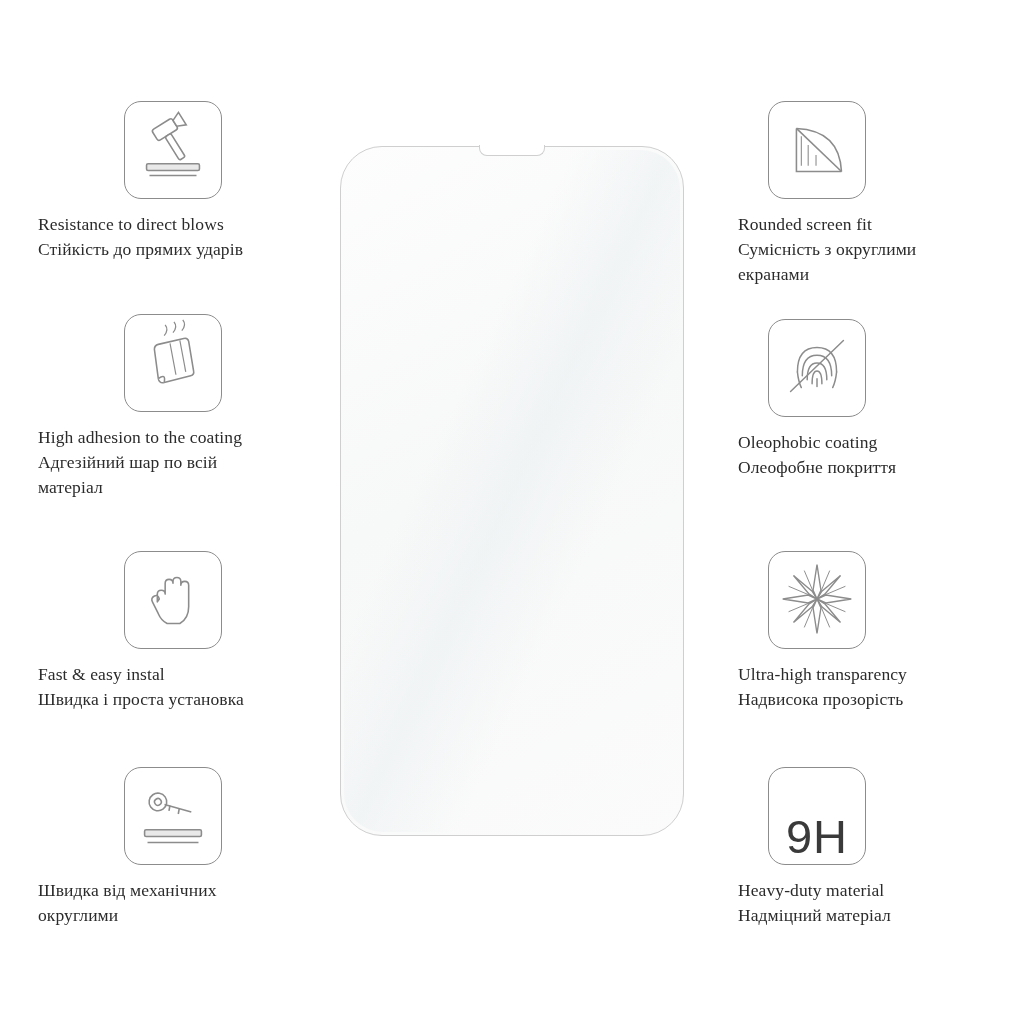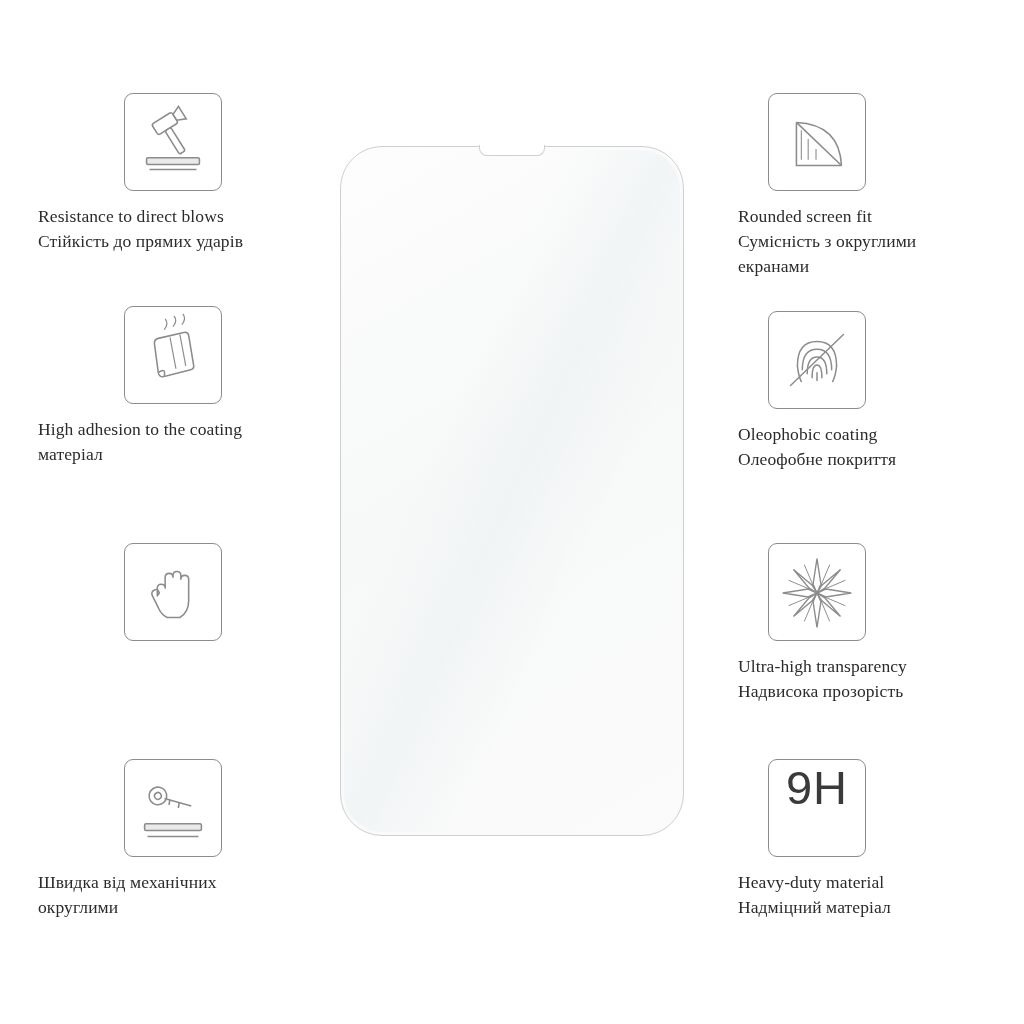--- a/index.html
+++ b/index.html
@@ -16,40 +16,40 @@
   }
   .board {
     position: relative;
     width: 1024px;
     height: 1024px;
   }
 
   
   .col {
     position: absolute;
-    top: 7px;
+    top: 15px;
     width: 300px;
     height: 796px;
   }
   .col-left  { left: 38px; }
   .col-right { left: 738px; }
 
   .feature {
     position: absolute;
     width: 300px;
   }
   .icon-box {
     width: 98px;
     height: 98px;
     border: 1.4px solid #8c8c8c;
-    border-radius: 9px;
+    border-radius: 17px;
     box-sizing: border-box;
     background: #ffffff;
     display: flex;
-    align-items: flex-start;
+    align-items: flex-end;
     justify-content: center;
     overflow: hidden;
   }
   .col-left .icon-box  { margin-left: 86px; }
   .col-right .icon-box { margin-left: 30px; }
 
   .caption {
     margin-top: 13px;
     font-size: 17.5px;
     line-height: 1.42;
@@ -144,29 +144,34 @@
           <path d="M34 66 Q42 60 40 70" fill="#ffffff"></path>
           <path d="M46 30 L52 62" stroke-width="1.2"></path>
           <path d="M56 27 L62 59" stroke-width="1.2"></path>
           <path d="M40 22 q5 -6 1 -11" stroke-width="1.3"></path>
           <path d="M49 19 q5 -6 1 -11" stroke-width="1.3"></path>
           <path d="M58 17 q5 -6 1 -11" stroke-width="1.3"></path>
         </svg>
       </div>
       <div class="caption">
         <span class="ln">High adhesion to the coating</span>
+        <span class="ln">Адгезійний шар по всій</span>
         <span class="ln">матеріал</span>
       </div>
     </div>
 
     <div class="feature" id="f-install">
       <div class="icon-box">
         <svg width="98" height="98" viewBox="0 0 98 98" fill="none" stroke="#8c8c8c" stroke-width="1.6" stroke-linecap="round" stroke-linejoin="round">
           <path d="M33 52 v-8 q0-4 4-4 t4 4 v-11 q0-4 4-4 t4 4 v-2 q0-4 4-4 t4 4 v4 q0-4 4-4 t4 4 v22 q0 12 -9 17 h-13 q-6 -3 -9 -10 l-6 -12 q-2 -4 2 -6 t5 3 z" fill="#ffffff"></path>
         </svg>
+      </div>
+      <div class="caption">
+        <span class="ln">Fast &amp; easy instal</span>
+        <span class="ln">Швидка і проста установка</span>
       </div>
     </div>
 
     <div class="feature" id="f-damage">
       <div class="icon-box">
         <svg width="98" height="98" viewBox="0 0 98 98" fill="none" stroke="#8c8c8c" stroke-width="1.6">
           <rect x="20" y="64" width="58" height="7" rx="1.5" fill="#e9e9e9"></rect>
           <line x1="23" y1="77" x2="75" y2="77"></line>
           <g transform="rotate(-35 49 42)">
             <circle cx="40" cy="28" r="9" fill="#ffffff"></circle>

